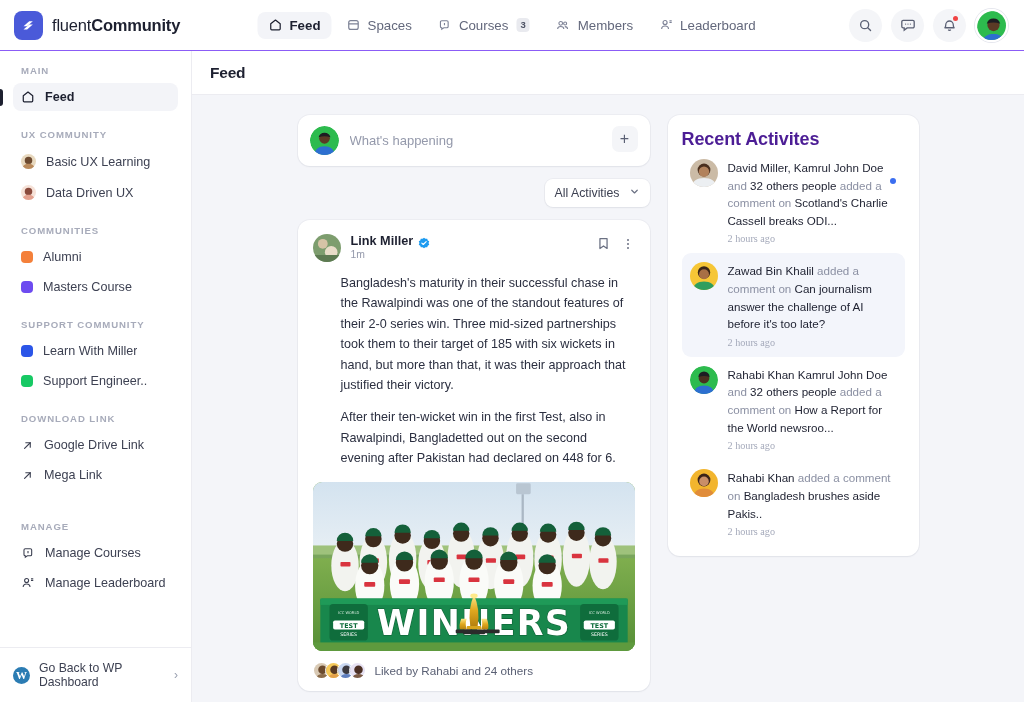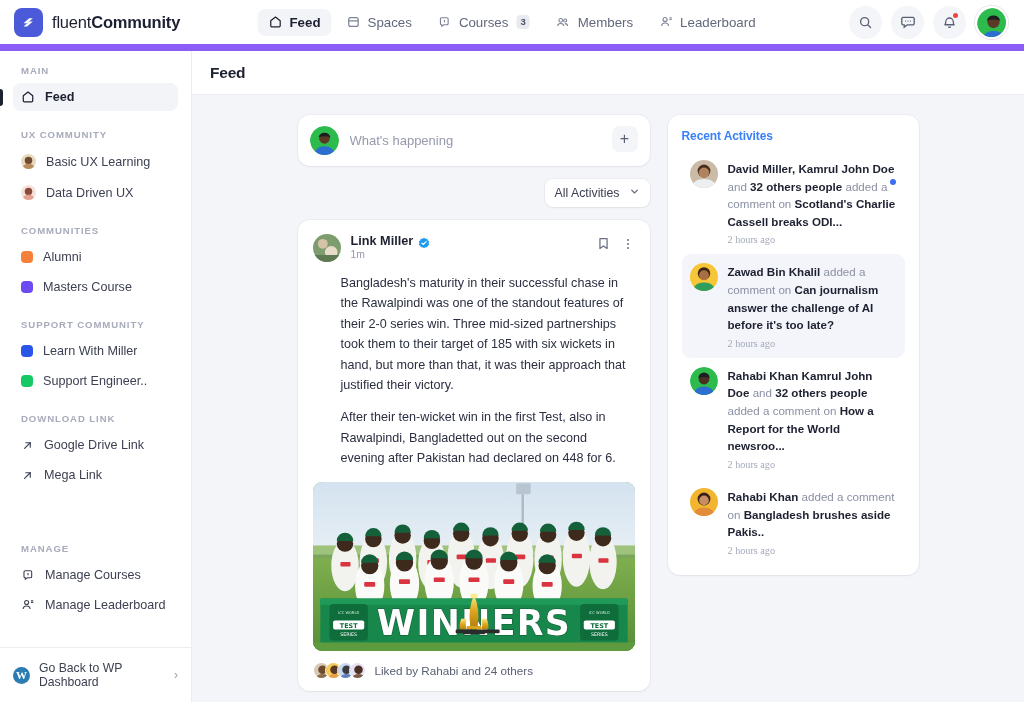--- a/index.html
+++ b/index.html
@@ -9,21 +9,21 @@
     background: #ffffff;
     overflow: hidden;
     -webkit-font-smoothing: antialiased;
   }
   .app { width: 1024px; height: 702px; display: flex; flex-direction: column; position: relative; }
 
   
   .topbar {
     height: 51px; min-height: 51px;
     background: #fff;
-    border-bottom: 7px solid #8b5cf6;
+    border-bottom: 1px solid #8b5cf6;
     display: flex; align-items: center;
     padding: 0 16px 0 14px;
     position: relative;
   }
   .brand { display: flex; align-items: center; gap: 9px; }
   .brand-logo {
     width: 29px; height: 29px; border-radius: 8px;
     background: #4a5ad9;
     display: flex; align-items: center; justify-content: center;
   }
@@ -192,31 +192,31 @@
   .stack { display: flex; }
   .stack .sa {
     width: 17px; height: 17px; border-radius: 50%; overflow: hidden;
     border: 1.5px solid #fff; margin-left: -5px; flex: none;
   }
   .stack .sa:first-child { margin-left: 0; }
   .liked-text { font-size: 11.7px; color: #5a6074; }
 
   
   .act-card { padding: 14px 14px 10px 14px; }
-  .act-title { font-size: 12px; font-weight: 700; color: #3b82f6; margin-bottom: 8px; letter-spacing: -0.1px; }
+  .act-title { font-size: 18px; font-weight: 700; color: #4c1d95; margin-bottom: 0; letter-spacing: -0.1px; }
   .act-item {
     display: flex; gap: 10px; padding: 9px 8px; border-radius: 9px;
     position: relative; cursor: pointer;
   }
   .act-item.highlight { background: #f3f5fb; }
   .act-av { width: 28px; height: 28px; border-radius: 50%; overflow: hidden; flex: none; }
   .act-body { flex: 1; min-width: 0; }
   .act-text { font-size: 11.6px; line-height: 1.52; color: #1d2030; }
   .act-text .muted { color: #8b90a3; font-weight: 400; }
-  .act-text .strong { font-weight: 700; text-align: center; }
+  .act-text .strong { font-weight: 400; text-align: center; }
   .act-time { font-size: 10.2px; color: #a4a9ba; margin-top: 4px; font-family: Liberation Serif, serif; }
   .unread-dot {
     position: absolute; right: 9px; top: 28px;
     width: 6px; height: 6px; border-radius: 50%; background: #3b6ef0;
   }
 </style>
 </head>
 <body>
 
 <div class="app">
@@ -409,21 +409,21 @@
             <span>
               <svg width="13" height="13" viewBox="0 0 16 16" fill="none" stroke="#3d4152" stroke-width="1.4" stroke-linecap="round">
                 <path d="M4.4 11.6 L11.4 4.6"></path>
                   <path d="M5.9 4.6 H11.4 V10.1"></path>
               </svg>
             </span>
             <span class="label">Mega Link</span>
           </div>
         </div>
 
-        <div class="side-group" style="margin-top:54px;">
+        <div class="side-group" style="margin-top:32px;">
           <div class="side-group-title">MANAGE</div>
           <div class="side-item">
             <span>
               <svg width="14" height="14" viewBox="0 0 16 16" fill="none" stroke="#3d4152" stroke-width="1.25">
                 <path d="M5.6 3.1 h5.1 a1.5 1.5 0 0 1 1.5 1.5 v5.1 a1.5 1.5 0 0 1-1.5 1.5 H7.3 L4.9 12.8 v-1.6 a1.5 1.5 0 0 1-1.5-1.5 V4.6 a1.5 1.5 0 0 1 1.5-1.5 z"></path>
                 <path d="M8 5.6 v2.6"></path>
               </svg>
             </span>
             <span class="label">Manage Courses</span>
           </div>

